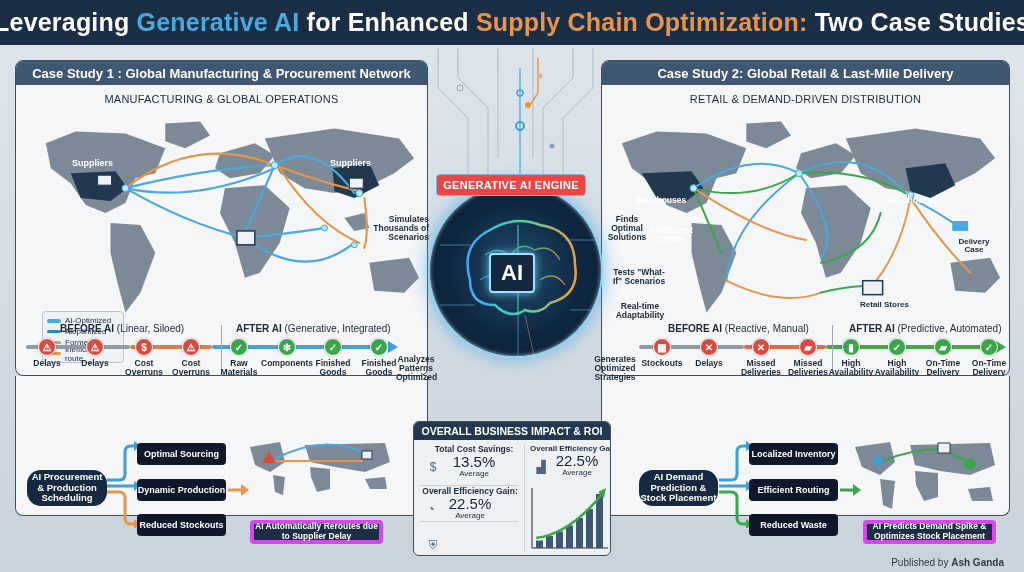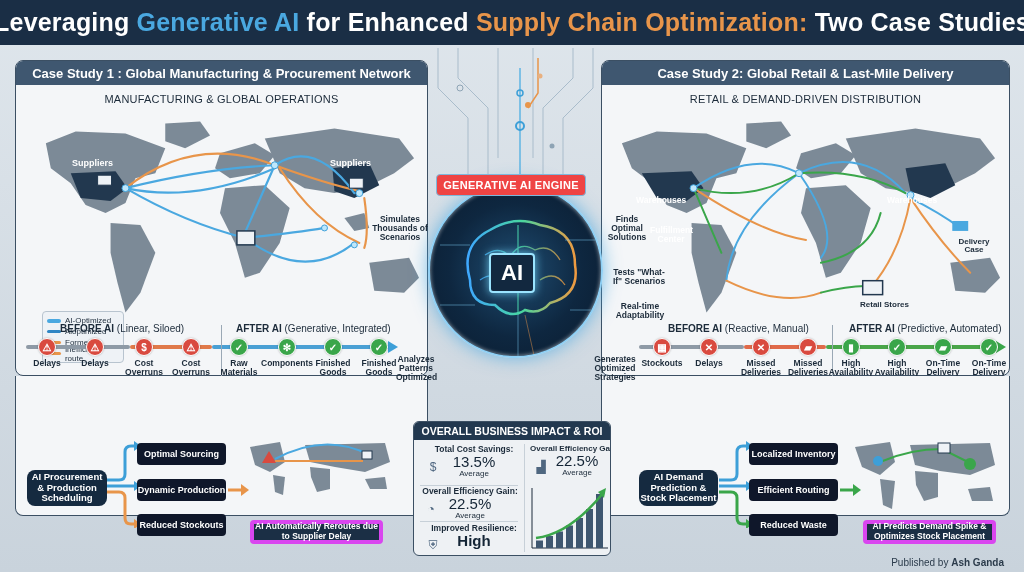--- a/index.html
+++ b/index.html
@@ -25,21 +25,21 @@
 .tl-head b{font-weight:700}
 .tl-line{position:absolute;top:22px;height:4px;border-radius:2px}
 .tl-node{position:absolute;top:15px;width:18px;height:18px;border-radius:50%;display:flex;align-items:center;justify-content:center;color:#fff;font-size:10px;font-weight:700;border:1.5px solid #fff;box-shadow:0 0 2px rgba(0,0,0,.3)}
 .tl-label{position:absolute;top:36px;width:60px;text-align:center;font-size:8.5px;font-weight:700;line-height:1.05;color:#1c2b3a}
 .tl-divider{position:absolute;top:2px;width:1px;height:56px;background:#9aa8b5}
 .metric{position:absolute;top:388px;height:44px;width:84px;background:#dde3e8;border:1px solid #b9c3cc;border-radius:5px;text-align:center;display:flex;flex-direction:column;justify-content:center}
 .metric .m-label{font-size:8px;font-weight:700;line-height:1.05;color:#1c2b3a}
 .metric .m-value{font-size:19px;font-weight:400;color:#142536;line-height:1}
 .metric .m-value.txt{font-size:13px;font-weight:400;line-height:1.1}
 .metric .m-note{font-size:7.5px;color:#1c2b3a}
-.flow-box{position:absolute;background:#22384f;color:#fff;font-weight:700;text-align:center;border-radius:8px;display:flex;align-items:center;justify-content:center;line-height:1.1;font-size:9.5px}
+.flow-box{position:absolute;background:#22384f;color:#fff;font-weight:700;text-align:center;border-radius:14px;display:flex;align-items:center;justify-content:center;line-height:1.1;font-size:9.5px}
 .flow-box.dark{background:#152a40}
 .flow-item{position:absolute;background:#0f172a;color:#fff;font-weight:700;font-size:9px;border-radius:4px;display:flex;align-items:center;justify-content:center;height:22px;width:89px}
 .caption-box{position:absolute;background:#1b2f45;color:#fff;font-weight:700;font-size:8.5px;text-align:center;border-radius:4px;display:flex;align-items:center;justify-content:center;line-height:1.15;border:4px solid #d946ef}
 .engine-circle{position:absolute;left:428px;top:183px;width:175px;height:175px;border-radius:50%;background:radial-gradient(circle at 50% 50%,#1f4d72 0%,#0e2740 55%,#0a1b2e 100%);box-shadow:0 0 18px rgba(74,168,224,.75),0 0 4px rgba(255,255,255,.6) inset;border:2px solid #8fd0f5;overflow:hidden}
 .engine-title{position:absolute;left:436px;top:174px;width:150px;height:22px;background:#ef4444;border:1.5px solid #7db8dc;border-radius:4px;color:#fff;font-size:11px;font-weight:700;display:flex;align-items:center;justify-content:center;letter-spacing:.3px}
 .ai-badge{position:absolute;left:489px;top:253px;width:46px;height:40px;background:#12283f;border:2px solid #9be4ff;border-radius:4px;color:#fff;font-size:22px;font-weight:700;display:flex;align-items:center;justify-content:center;box-shadow:0 0 10px rgba(120,220,255,.8)}
 .engine-label{position:absolute;font-size:8.5px;font-weight:700;line-height:1.05;color:#1c2b3a}
 .roi{position:absolute;left:413px;top:421px;width:198px;height:135px;background:#eef1f4;border:1.5px solid #3b4f63;border-radius:6px;overflow:hidden}
 .roi-head{height:18px;background:#22384f;color:#fff;font-size:10.5px;font-weight:700;display:flex;align-items:center;justify-content:center}
 .roi-stat{position:absolute;text-align:center}
@@ -353,21 +353,21 @@
         <path d="M10 120 H45"></path>
         <path d="M135 55 H170"></path>
         <path d="M140 125 H168"></path>
         <path d="M88 130 V175"></path>
         <path d="M95 130 L105 175" stroke="#e8954a"></path>
       </g>
   </svg>
 </div>
 <div class="engine-title">GENERATIVE AI ENGINE</div>
 <div class="ai-badge">AI</div>
-<div class="engine-label" style="left:371px;top:215px;width:58px;text-align:center">Simulates Thousands of Scenarios</div>
+<div class="engine-label" style="left:371px;top:215px;width:58px;text-align:right">Simulates Thousands of Scenarios</div>
 <div class="engine-label" style="left:602px;top:215px;width:50px;text-align:center">Finds Optimal Solutions</div>
 <div class="engine-label" style="left:610px;top:268px;width:58px;text-align:center">Tests "What-If" Scenarios</div>
 <div class="engine-label" style="left:610px;top:302px;width:60px;text-align:center">Real-time Adaptability</div>
 <div class="engine-label" style="left:396px;top:355px;width:40px;text-align:center">Analyzes Patterns Optimized</div>
 <div class="engine-label" style="left:590px;top:355px;width:50px;text-align:center">Generates Optimized Strategies</div>
 
 <div class="roi">
   <div class="roi-head">OVERALL BUSINESS IMPACT &amp; ROI</div>
   <div class="roi-stat" style="left:12px;top:22px;width:96px">
     <div class="r-label">Total Cost Savings:</div>
@@ -376,24 +376,20 @@
   </div>
   <div class="roi-icon" style="left:12px;top:38px">$</div>
   <div style="position:absolute;left:6px;top:63px;width:98px;height:1px;background:#c7d0d8"></div>
   <div class="roi-stat" style="left:4px;top:64px;width:104px">
     <div class="r-label">Overall Efficiency Gain:</div>
     <div class="r-value">22.5%</div>
     <div class="r-note">Average</div>
   </div>
   <div class="roi-icon" style="left:10px;top:80px">◔</div>
   <div style="position:absolute;left:6px;top:99px;width:98px;height:1px;background:#c7d0d8"></div>
-  <div class="roi-stat" style="left:12px;top:101px;width:96px">
-    <div class="r-label">Improved Resilience:</div>
-    <div class="r-value" style="font-weight:700;font-size:15px">High</div>
-  </div>
   <div class="roi-icon" style="left:12px;top:116px">⛨</div>
   <div style="position:absolute;left:110px;top:22px;width:1px;height:108px;background:#c7d0d8"></div>
   <div class="roi-stat" style="left:116px;top:22px;width:80px">
     <div class="r-label" style="font-size:8px">Overall Efficiency Gain:</div>
     <div class="r-value" style="padding-left:14px">22.5%</div>
     <div class="r-note" style="padding-left:14px">Average</div>
   </div>
   <div class="roi-icon" style="left:120px;top:38px">▟</div>
   <svg style="position:absolute;left:116px;top:64px;width:80px;height:66px" viewBox="0 0 80 66">
     <path d="M2 2 V62 H78" stroke="#1c2b3a" stroke-width="1" fill="none"></path>

